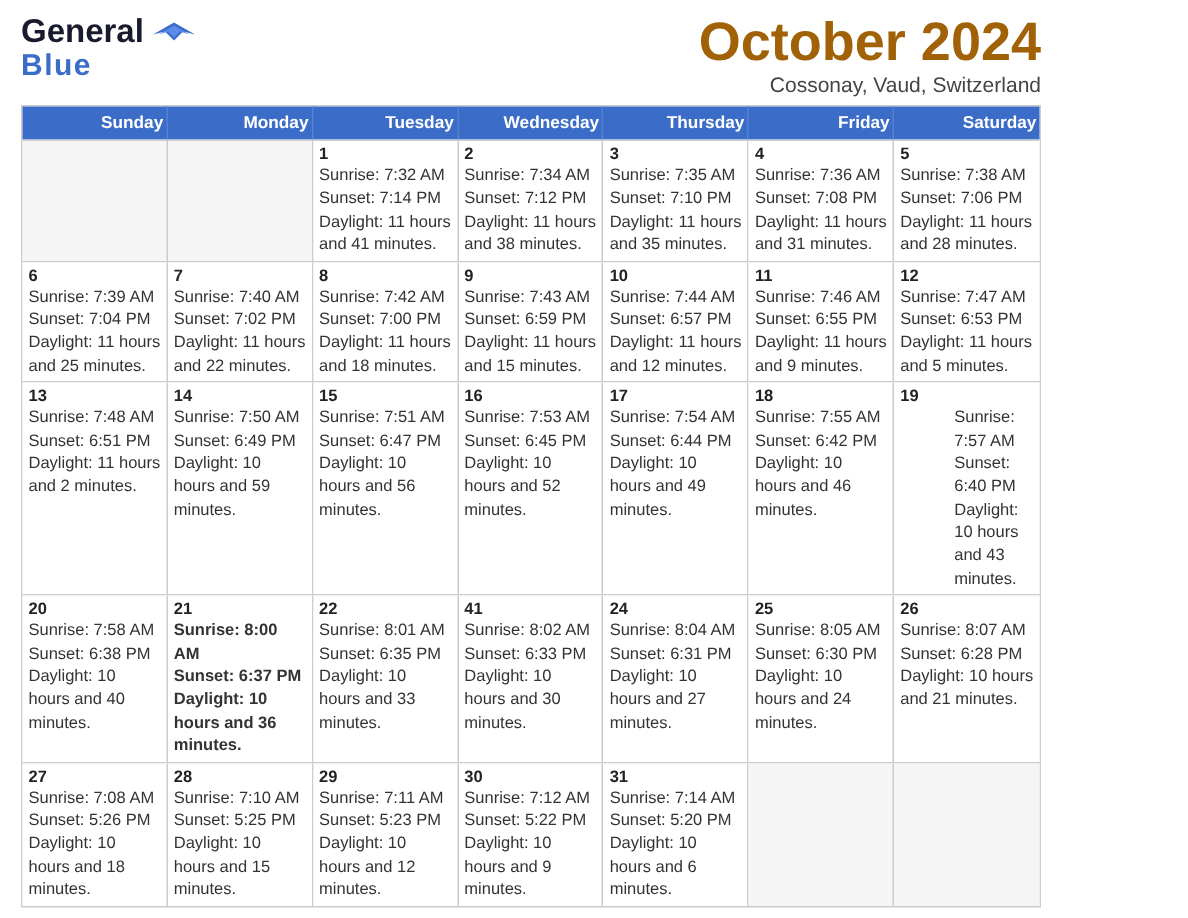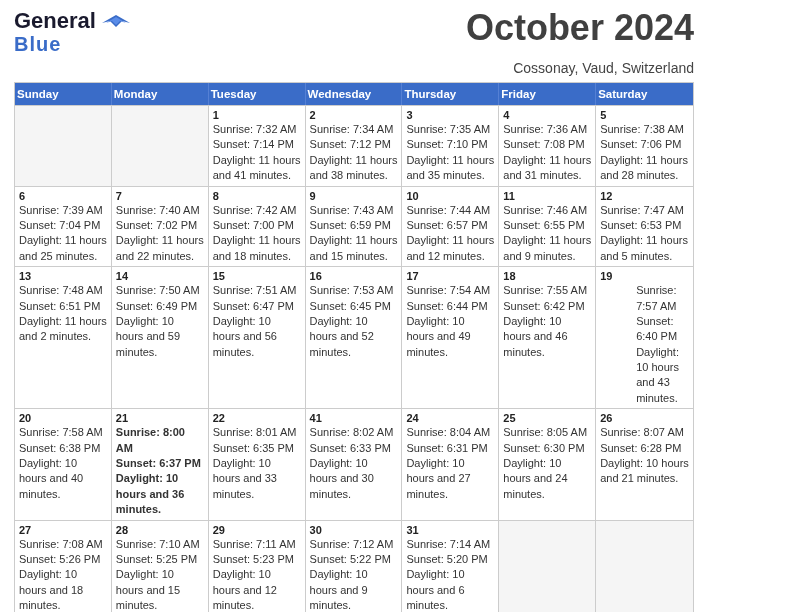--- a/index.html
+++ b/index.html
@@ -27,44 +27,44 @@
       display: flex;
       flex-direction: column;
       align-items: flex-start;
     }
     .header-right {
       text-align: right;
     }
     .month-title {
       font-size: 36px;
       font-weight: bold;
-      color: #404040;
+      color: #a16207;
       line-height: 1;
     }
     .location {
       font-size: 14px;
       color: #444;
-      margin-top: 14px;
+      margin-top: 2px;
     }
     .calendar {
       flex: 1;
       display: flex;
       flex-direction: column;
       border: 1px solid #ccc;
     }
     .cal-header {
       display: grid;
       grid-template-columns: repeat(7, 1fr);
       background: #3a6cc8;
     }
     .cal-header-cell {
       color: #fff;
       font-size: 11.5px;
       font-weight: bold;
-      text-align: left;
+      text-align: right;
       padding: 5px 2px;
       border-right: 1px solid #5580d4;
     }
     .cal-header-cell:last-child { border-right: none; }
     .cal-body {
       flex: 1;
       display: flex;
       flex-direction: column;
     }
     .cal-row {

